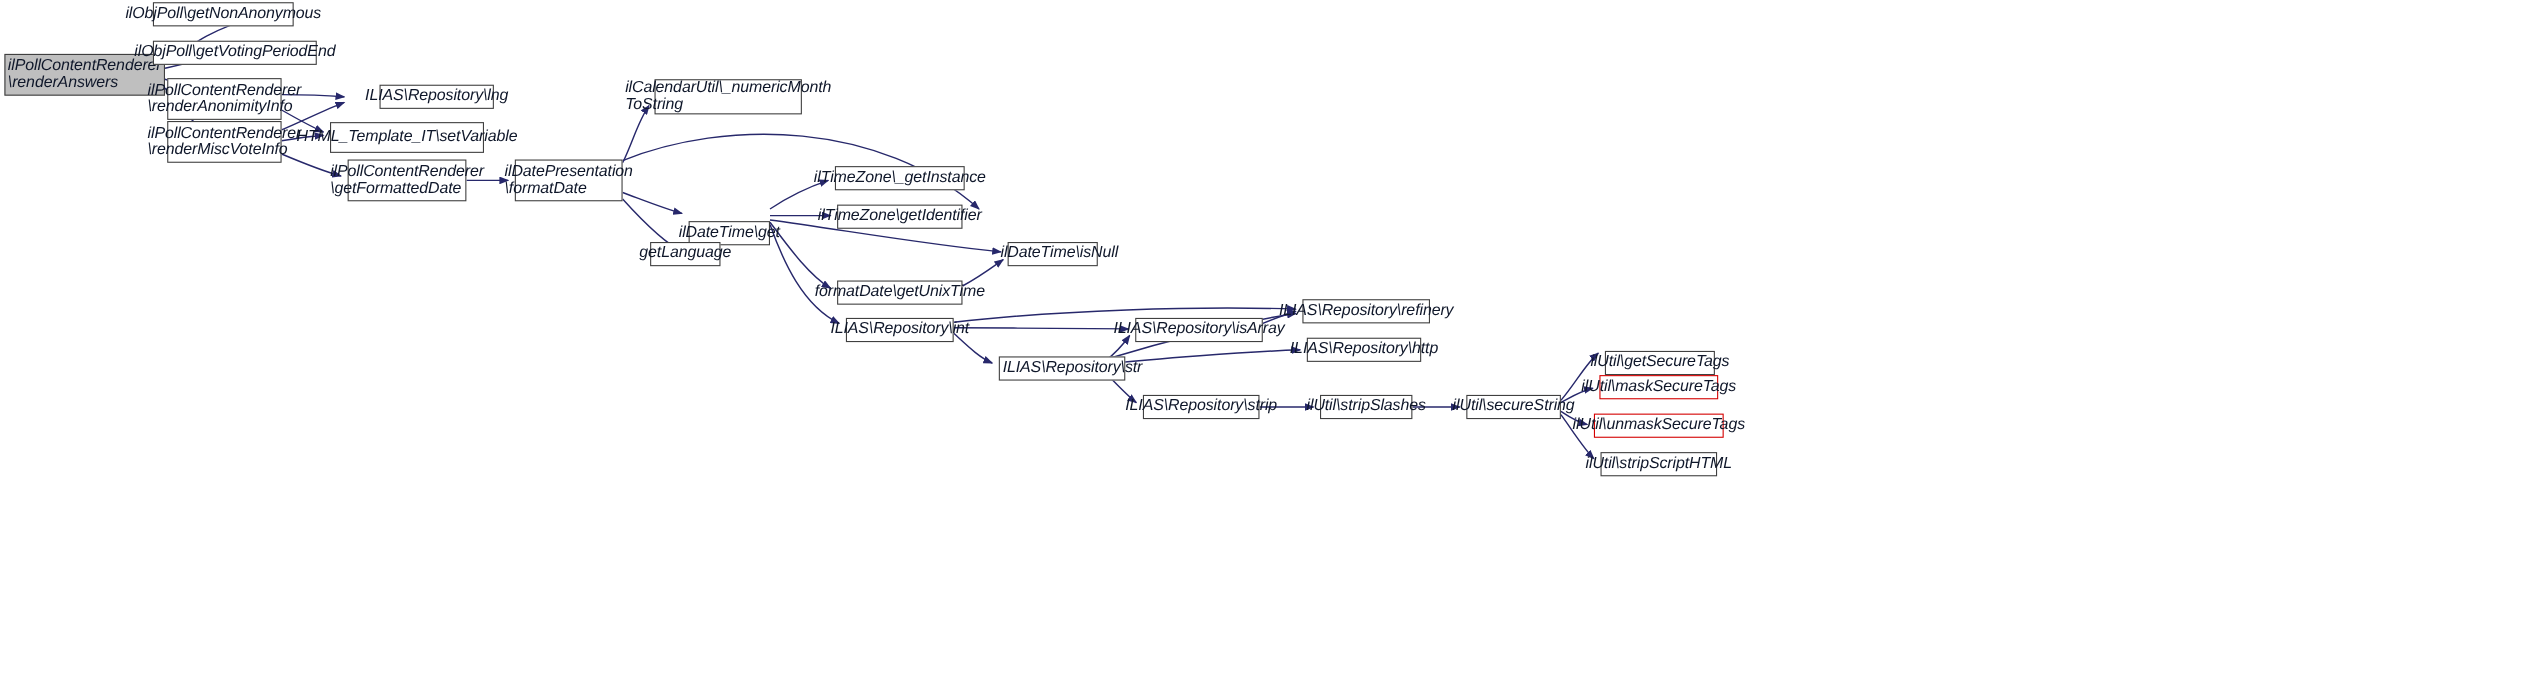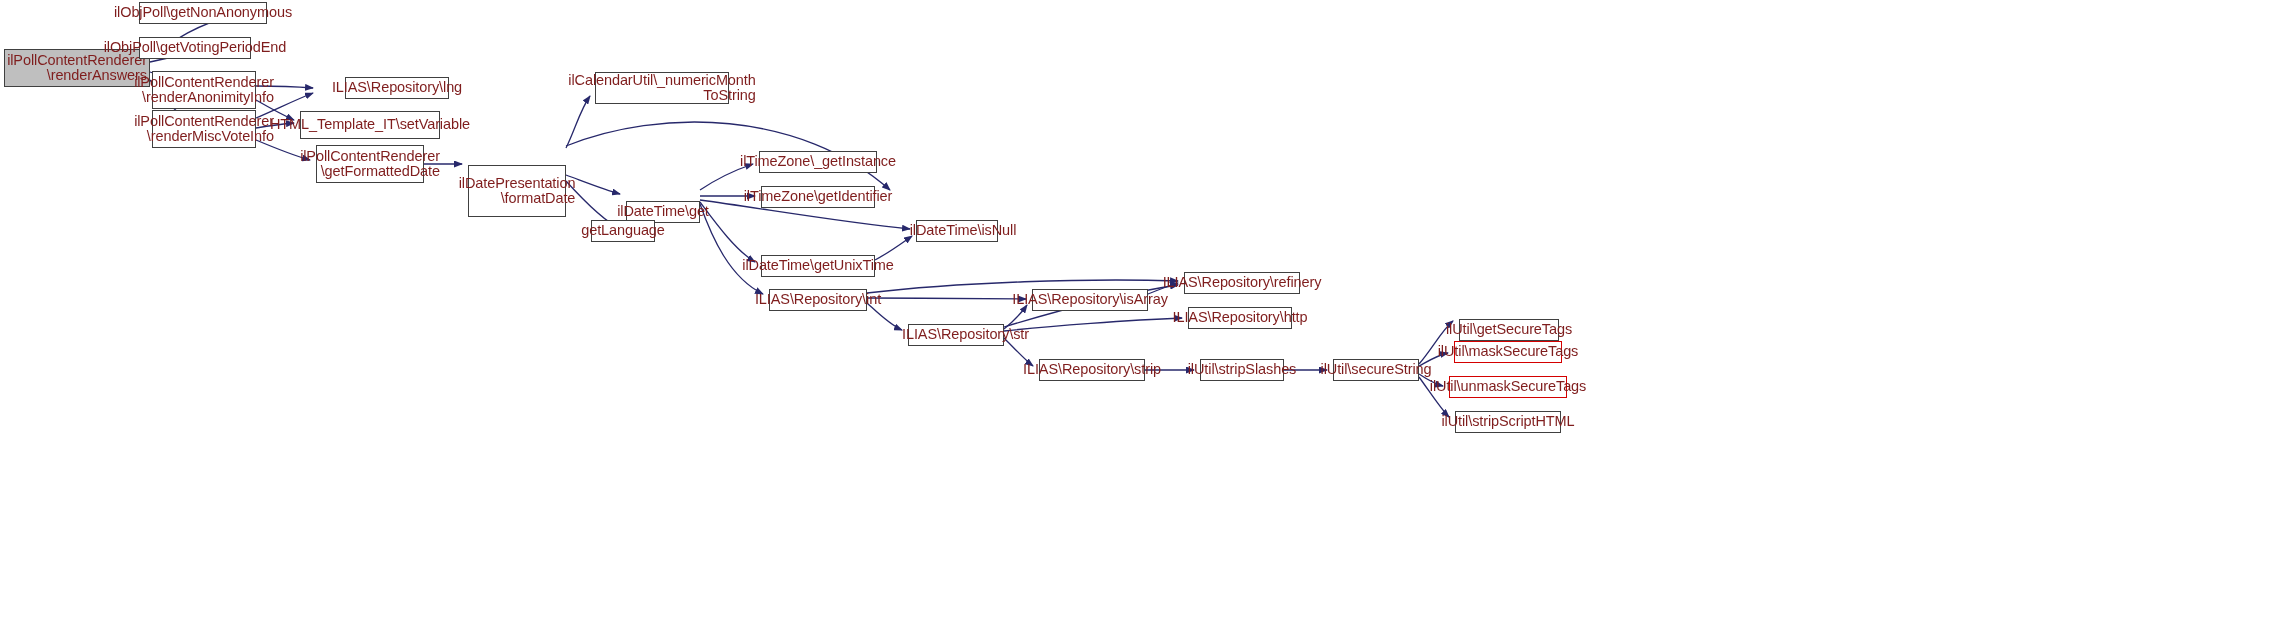--- a/index.html
+++ b/index.html
@@ -22,29 +22,30 @@
     width: 2295px;
     height: 636px;
     pointer-events: none;
   }
   .node {
     position: absolute;
     box-sizing: border-box;
     display: flex;
     align-items: center;
     justify-content: center;
-    text-align: right;
+    text-align: left;
     background: #ffffff;
     border: 1px solid #404040;
-    color: #7f1d1d;
+    color: #0f172a;
     font-size: 14.5px;
     line-height: 15.5px;
     white-space: pre-line;
     letter-spacing: -0.1px;
     z-index: 2;
+    font-style: italic;
   }
   .node.root {
     background: #bfbfbf;
     border: 1px solid #404040;
   }
   .node.danger {
     border: 1px solid #d40000;
   }
   .node span {
     display: block;
@@ -95,41 +96,41 @@
         <path d="M 1419,364 C 1432,349 1442,330 1453,321" marker-end="url(#arrow)"></path>
         <path d="M 1419,366 C 1430,360 1438,355 1448,353" marker-end="url(#arrow)"></path>
         <path d="M 1419,374 C 1428,380 1435,384 1443,386" marker-end="url(#arrow)"></path>
         <path d="M 1419,377 C 1430,392 1440,408 1449,417" marker-end="url(#arrow)"></path>
       </g>
   </svg>
   <div id="node-layer">
       <div class="node root" style="left: 4px; top: 49px; width: 146px; height: 38px;"><span>ilPollContentRenderer
 \renderAnswers</span></div>
       <div class="node" style="left: 139px; top: 2px; width: 128px; height: 22px;"><span>ilObjPoll\getNonAnonymous</span></div>
-      <div class="node" style="left: 139px; top: 37px; width: 112px; height: 22px;"><span>ilObjPoll\getVotingPeriodEnd</span></div>
+      <div class="node" style="left: 139px; top: 37px; width: 149px; height: 22px;"><span>ilObjPoll\getVotingPeriodEnd</span></div>
       <div class="node" style="left: 152px; top: 71px; width: 104px; height: 38px;"><span>ilPollContentRenderer
 \renderAnonimityInfo</span></div>
       <div class="node" style="left: 152px; top: 110px; width: 104px; height: 38px;"><span>ilPollContentRenderer
 \renderMiscVoteInfo</span></div>
       <div class="node" style="left: 320px; top: 77px; width: 104px; height: 22px; margin-left: 25px;"><span>ILIAS\Repository\lng</span></div>
       <div class="node" style="left: 300px; top: 111px; width: 140px; height: 28px;"><span>HTML_Template_IT\setVariable</span></div>
       <div class="node" style="left: 316px; top: 145px; width: 108px; height: 38px;"><span>ilPollContentRenderer
 \getFormattedDate</span></div>
-      <div class="node" style="left: 468px; top: 145px; width: 98px; height: 52px; margin-top: 20px;"><span>ilDatePresentation
+      <div class="node" style="left: 468px; top: 145px; width: 98px; height: 38px;"><span>ilDatePresentation
 \formatDate</span></div>
       <div class="node" style="left: 595px; top: 72px; width: 134px; height: 32px;"><span>ilCalendarUtil\_numericMonth
 ToString</span></div>
       <div class="node" style="left: 626px; top: 201px; width: 74px; height: 22px;"><span>ilDateTime\get</span></div>
       <div class="node" style="left: 591px; top: 220px; width: 64px; height: 22px;"><span>getLanguage</span></div>
       <div class="node" style="left: 759px; top: 151px; width: 118px; height: 22px;"><span>ilTimeZone\_getInstance</span></div>
       <div class="node" style="left: 761px; top: 186px; width: 114px; height: 22px;"><span>ilTimeZone\getIdentifier</span></div>
       <div class="node" style="left: 916px; top: 220px; width: 82px; height: 22px; padding-left: 12px;"><span>ilDateTime\isNull</span></div>
-      <div class="node" style="left: 761px; top: 255px; width: 114px; height: 22px;"><span>ilDateTime\getUnixTime</span></div>
+      <div class="node" style="left: 761px; top: 255px; width: 114px; height: 22px;"><span>formatDate\getUnixTime</span></div>
       <div class="node" style="left: 769px; top: 289px; width: 98px; height: 22px;"><span>ILIAS\Repository\int</span></div>
-      <div class="node" style="left: 908px; top: 324px; width: 96px; height: 22px; padding-left: 19px;"><span>ILIAS\Repository\str</span></div>
+      <div class="node" style="left: 908px; top: 324px; width: 115px; height: 22px; padding-left: 19px;"><span>ILIAS\Repository\str</span></div>
       <div class="node" style="left: 1039px; top: 359px; width: 106px; height: 22px;"><span>ILIAS\Repository\strip</span></div>
       <div class="node" style="left: 1032px; top: 289px; width: 116px; height: 22px;"><span>ILIAS\Repository\isArray</span></div>
       <div class="node" style="left: 1184px; top: 272px; width: 116px; height: 22px;"><span>ILIAS\Repository\refinery</span></div>
       <div class="node" style="left: 1188px; top: 307px; width: 104px; height: 22px;"><span>ILIAS\Repository\http</span></div>
       <div class="node" style="left: 1200px; top: 359px; width: 84px; height: 22px;"><span>ilUtil\stripSlashes</span></div>
       <div class="node" style="left: 1333px; top: 359px; width: 86px; height: 22px;"><span>ilUtil\secureString</span></div>
       <div class="node" style="left: 1459px; top: 307px; width: 100px; height: 22px; margin-top: 12px;"><span>ilUtil\getSecureTags</span></div>
       <div class="node danger" style="left: 1454px; top: 341px; width: 108px; height: 22px;"><span>ilUtil\maskSecureTags</span></div>
       <div class="node danger" style="left: 1449px; top: 376px; width: 118px; height: 22px;"><span>ilUtil\unmaskSecureTags</span></div>
       <div class="node" style="left: 1455px; top: 411px; width: 106px; height: 22px;"><span>ilUtil\stripScriptHTML</span></div>

